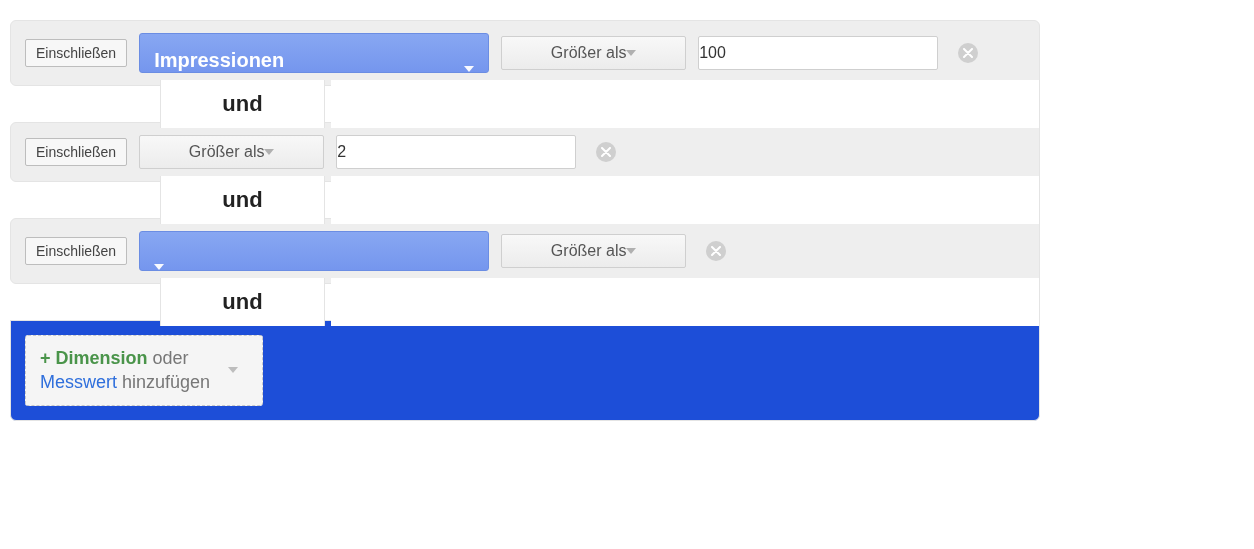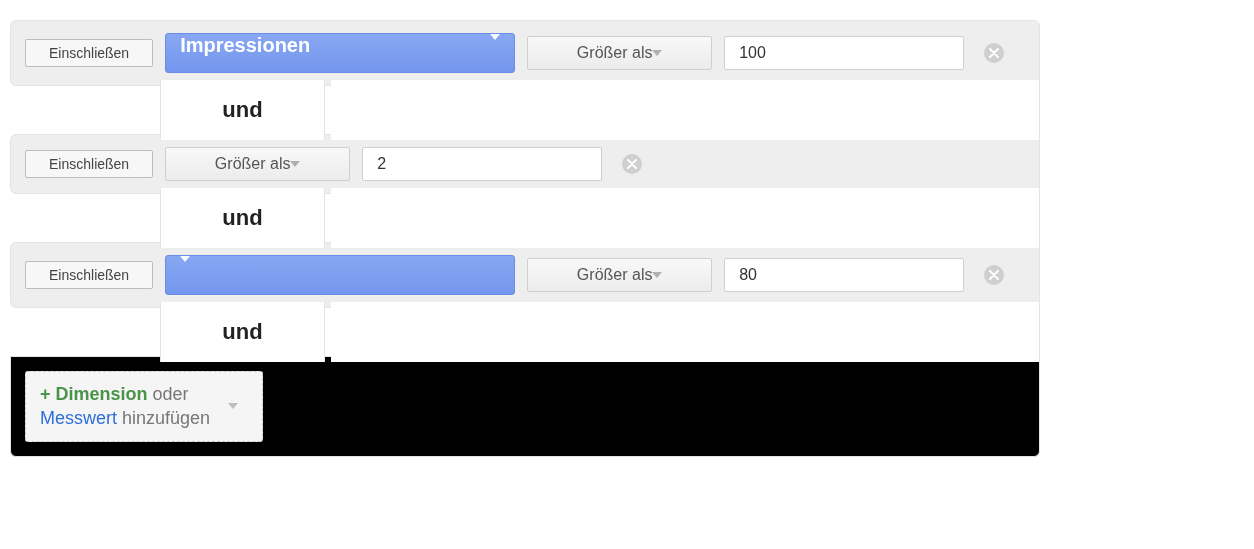--- a/index.html
+++ b/index.html
@@ -21,30 +21,30 @@
     padding: 12px 14px;
     display: flex;
     align-items: center;
     gap: 12px;
   }
 
   .include-btn {
     background: #f7f7f7;
     border: 1px solid #bdbdbd;
     border-radius: 2px;
-    padding: 5px 23px;
+    padding: 5px 10px;
     font-size: 14px;
     color: #444;
     cursor: pointer;
     line-height: 1.2;
   }
 
   .metric-dd {
     display: flex;
-    align-items: flex-start;
+    align-items: flex-end;
     justify-content: space-between;
     background: #7c9ff1;
     background: linear-gradient(#88a7f2, #7596ee);
     border: 1px solid #6b8de3;
     border-radius: 3px;
     color: #fff;
     font-weight: bold;
     font-size: 20px;
     height: 40px;
     width: 350px;
@@ -77,21 +77,21 @@
     border-left: 5px solid transparent;
     border-right: 5px solid transparent;
     border-top: 6px solid #b0b0b0;
   }
 
   .val-input {
     height: 34px;
     width: 240px;
     border: 1px solid #cfcfcf;
     border-radius: 2px;
-    padding: 0 14px;
+    padding: 0 0;
     font-size: 16px;
     color: #333;
     background: #fff;
   }
 
   .remove-btn {
     width: 20px; height: 20px;
     border-radius: 50%;
     background: #cfcfcf;
     display: flex;
@@ -99,21 +99,21 @@
     justify-content: center;
     cursor: pointer;
     margin-left: 8px;
   }
   .remove-btn svg { display:block; }
 
   
   .joiner {
     display: flex;
     align-items: stretch;
-    height: 60px;
+    height: 48px;
     margin-top: -6px;
     margin-bottom: -6px;
     position: relative;
     z-index: 2;
   }
   .joiner .spacer {
     width: 150px; 
   }
   .joiner .tab {
     background: #fff;
@@ -134,21 +134,21 @@
     background: #fff;
     border: 1px solid #e4e4e4;
     border-left: none;
     border-top: none;
     border-bottom: none;
     margin-left: 6px;
   }
 
   
   .add-box-wrap {
-    background: #000000;
+    background: #1d4ed8;
     border: 1px solid #e4e4e4;
     border-radius: 0 0 6px 6px;
     padding: 14px;
     margin-top: -6px;
     position: relative;
     z-index: 1;
   }
   .add-card {
     display: inline-flex;
     align-items: center;
@@ -226,21 +226,20 @@
 
   <div class="rule-box">
     <button class="include-btn">Einschließen</button>
     <div class="metric-dd">
       <span class="caret"></span>
     </div>
     <div class="op-dd">
       <span>Größer als</span>
       <span class="caret"></span>
     </div>
-    <input class="val-input" value="80" style="">
     <div class="remove-btn">
       <svg width="10" height="10" viewBox="0 0 10 10">
           <path d="M1 1 L9 9 M9 1 L1 9" stroke="#fff" stroke-width="2" stroke-linecap="round"></path>
         </svg>
     </div>
   </div>
 
   <div class="joiner">
     <div class="spacer"></div>
     <div class="tab">und</div>

